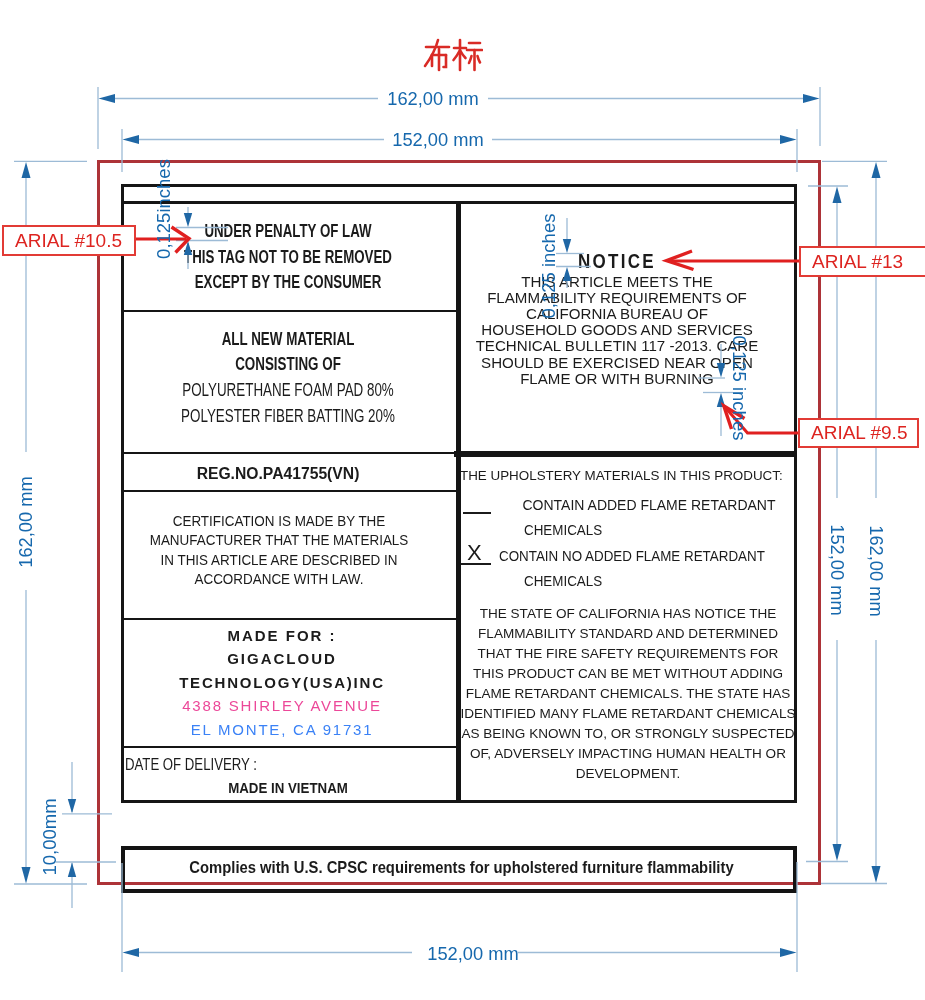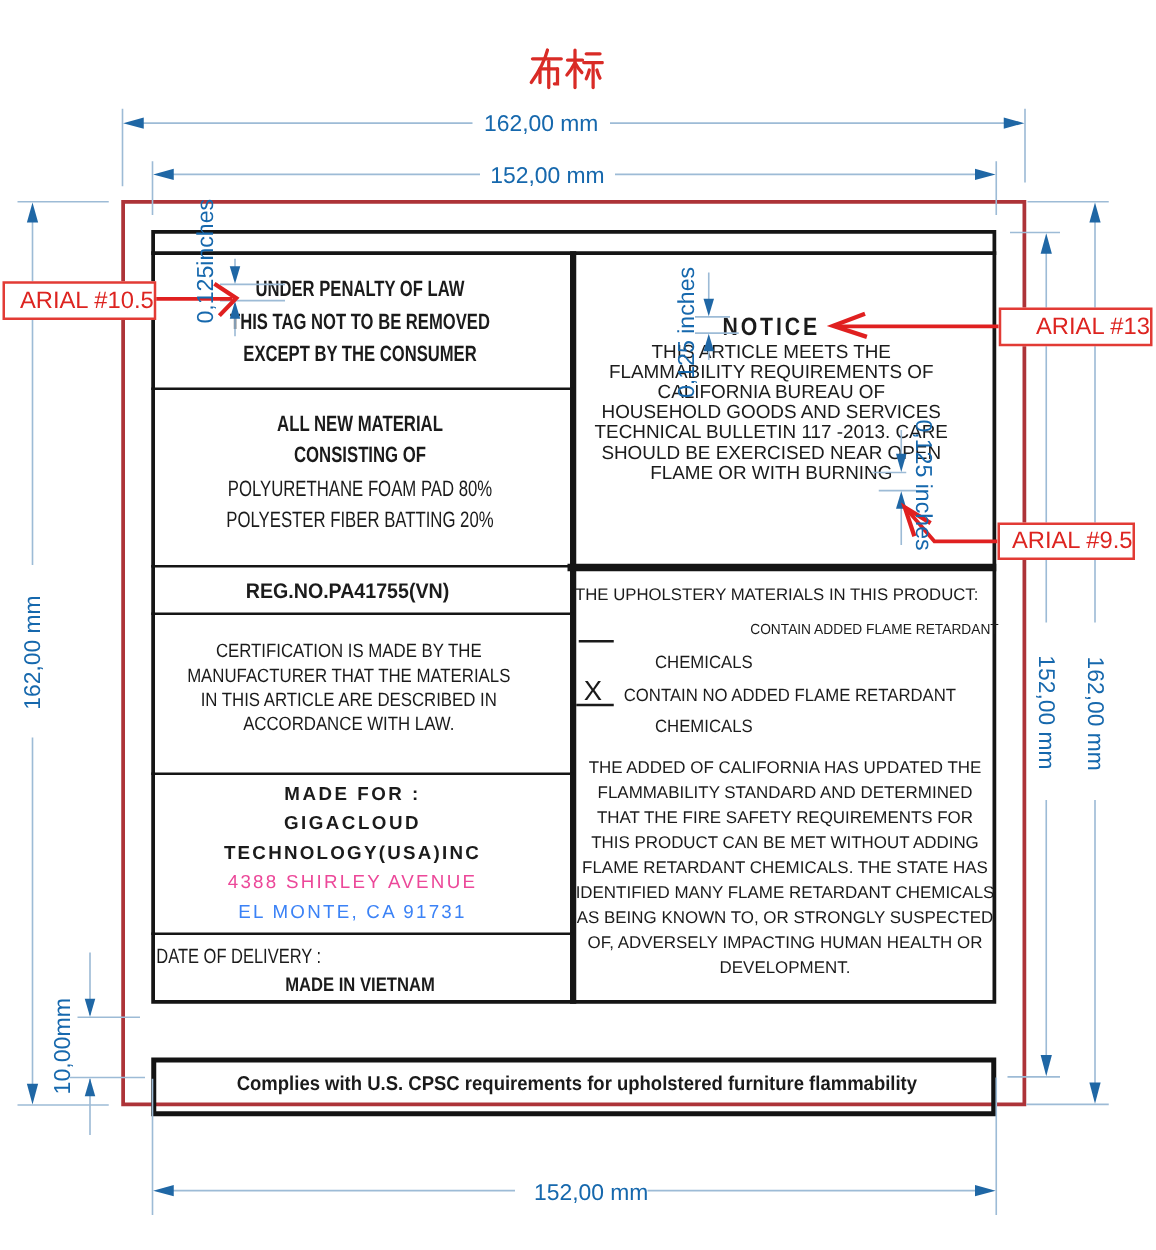--- a/index.html
+++ b/index.html
@@ -15,21 +15,21 @@
   .cell-text{color:#1b1b1b;text-align:center;white-space:nowrap;}
   .stretch{transform-origin:top center;}
   .b{font-weight:bold;}
   
   .dim-text{color:#1668ad;font-size:18.3px;white-space:nowrap;text-align:center;}
   .dim-text-s{color:#1668ad;font-size:18.5px;white-space:nowrap;text-align:center;}
   .rot-ccw{transform:rotate(-90deg);transform-origin:center center;}
   .rot-cw{transform:rotate(90deg);transform-origin:center center;}
   
   .callout{border:2px solid #e23b35;color:#dd2420;font-size:19px;display:flex;
-           align-items:center;justify-content:flex-end;white-space:nowrap;background:#ffffff;}
+           align-items:center;justify-content:flex-start;white-space:nowrap;background:#ffffff;padding-left:11px;}
   .red-rect{border:3px solid #ad3338;}
 </style>
 </head>
 <body>
 
 <div id="canvas">
 
   <svg width="60" height="38" style="left:423px;top:36px;" viewBox="0 0 60 38" aria-label="布标">
     <g stroke="#d92b26" stroke-width="2.6" fill="none" stroke-linecap="round">
 
@@ -113,30 +113,30 @@
     <div>CALIFORNIA BUREAU OF</div>
     <div>HOUSEHOLD GOODS AND SERVICES</div>
     <div>TECHNICAL BULLETIN 117 -2013. CARE</div>
     <div>SHOULD BE EXERCISED NEAR OPEN</div>
     <div>FLAME OR WITH BURNING</div>
   </div>
 
   <div class="abs cell-text" style="left:460px;top:468.4px;width:337px;font-size:13.4px;line-height:16px;text-align:left;">THE UPHOLSTERY MATERIALS IN THIS PRODUCT:</div>
 
   <div class="abs blk" style="left:463px;top:511.7px;width:28px;height:1.9px;background:#1b1b1b;"></div>
-  <div class="abs cell-text" style="left:499px;top:496.6px;font-size:11px;line-height:15px;text-align:right;width:300px;transform:scaleY(1.06);transform-origin:top left;">CONTAIN ADDED FLAME RETARDANT</div>
+  <div class="abs cell-text" style="left:499px;top:496.6px;font-size:14px;line-height:15px;text-align:center;width:300px;transform:scaleY(1.06);transform-origin:top left;">CONTAIN ADDED FLAME RETARDANT</div>
   <div class="abs cell-text" style="left:524px;top:522.1px;font-size:13.4px;line-height:15px;text-align:left;width:300px;transform:scaleY(1.06);transform-origin:top left;">CHEMICALS</div>
 
   <div class="abs cell-text" style="left:467px;top:542.1px;font-size:22px;line-height:22px;text-align:left;width:40px;">X</div>
   <div class="abs blk" style="left:461px;top:563px;width:30px;height:1.9px;background:#1b1b1b;"></div>
   <div class="abs cell-text" style="left:499px;top:548.3px;font-size:13.4px;line-height:15px;text-align:left;width:300px;transform:scaleY(1.06);transform-origin:top left;">CONTAIN NO ADDED FLAME RETARDANT</div>
   <div class="abs cell-text" style="left:524px;top:573.1px;font-size:13.4px;line-height:15px;text-align:left;width:300px;transform:scaleY(1.06);transform-origin:top left;">CHEMICALS</div>
 
   <div class="abs cell-text" style="left:459px;top:603.7px;width:338px;font-size:13.55px;line-height:20px;">
-    <div>THE ADDED OF CALIFORNIA HAS UPDATED THE</div>
+    <div>THE STATE OF CALIFORNIA HAS NOTICE THE</div>
     <div>FLAMMABILITY STANDARD AND DETERMINED</div>
     <div>THAT THE FIRE SAFETY REQUIREMENTS FOR</div>
     <div>THIS PRODUCT CAN BE MET WITHOUT ADDING</div>
     <div>FLAME RETARDANT CHEMICALS. THE STATE HAS</div>
     <div>IDENTIFIED MANY FLAME RETARDANT CHEMICALS</div>
     <div>AS BEING KNOWN TO, OR STRONGLY SUSPECTED</div>
     <div>OF, ADVERSELY IMPACTING HUMAN HEALTH OR</div>
     <div>DEVELOPMENT.</div>
   </div>
 

